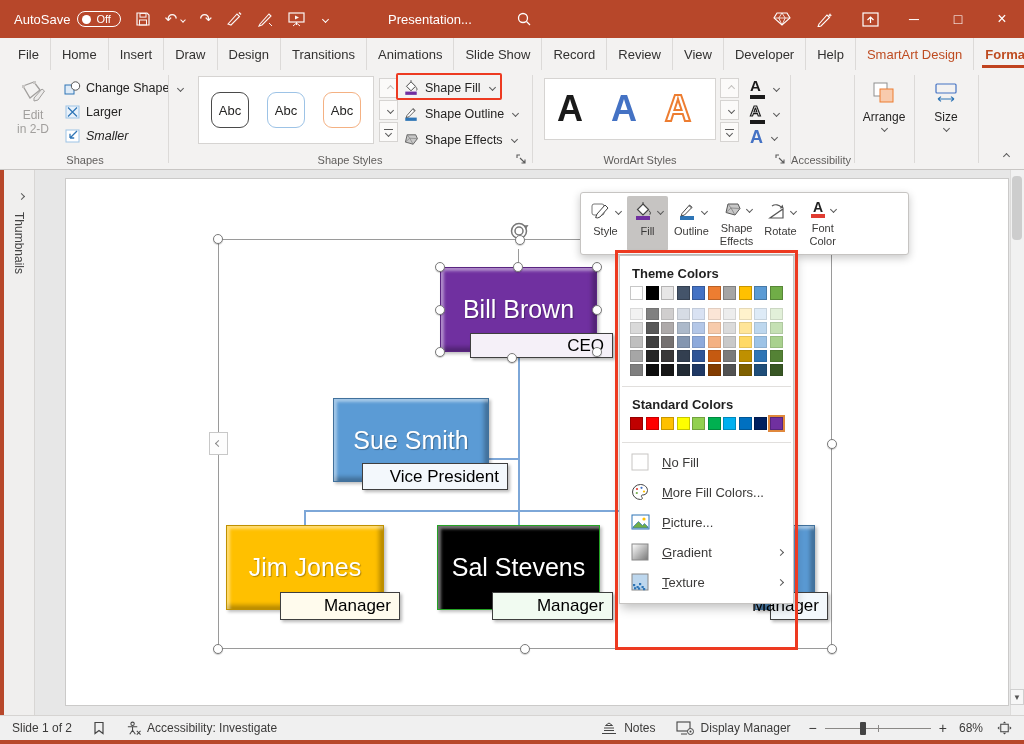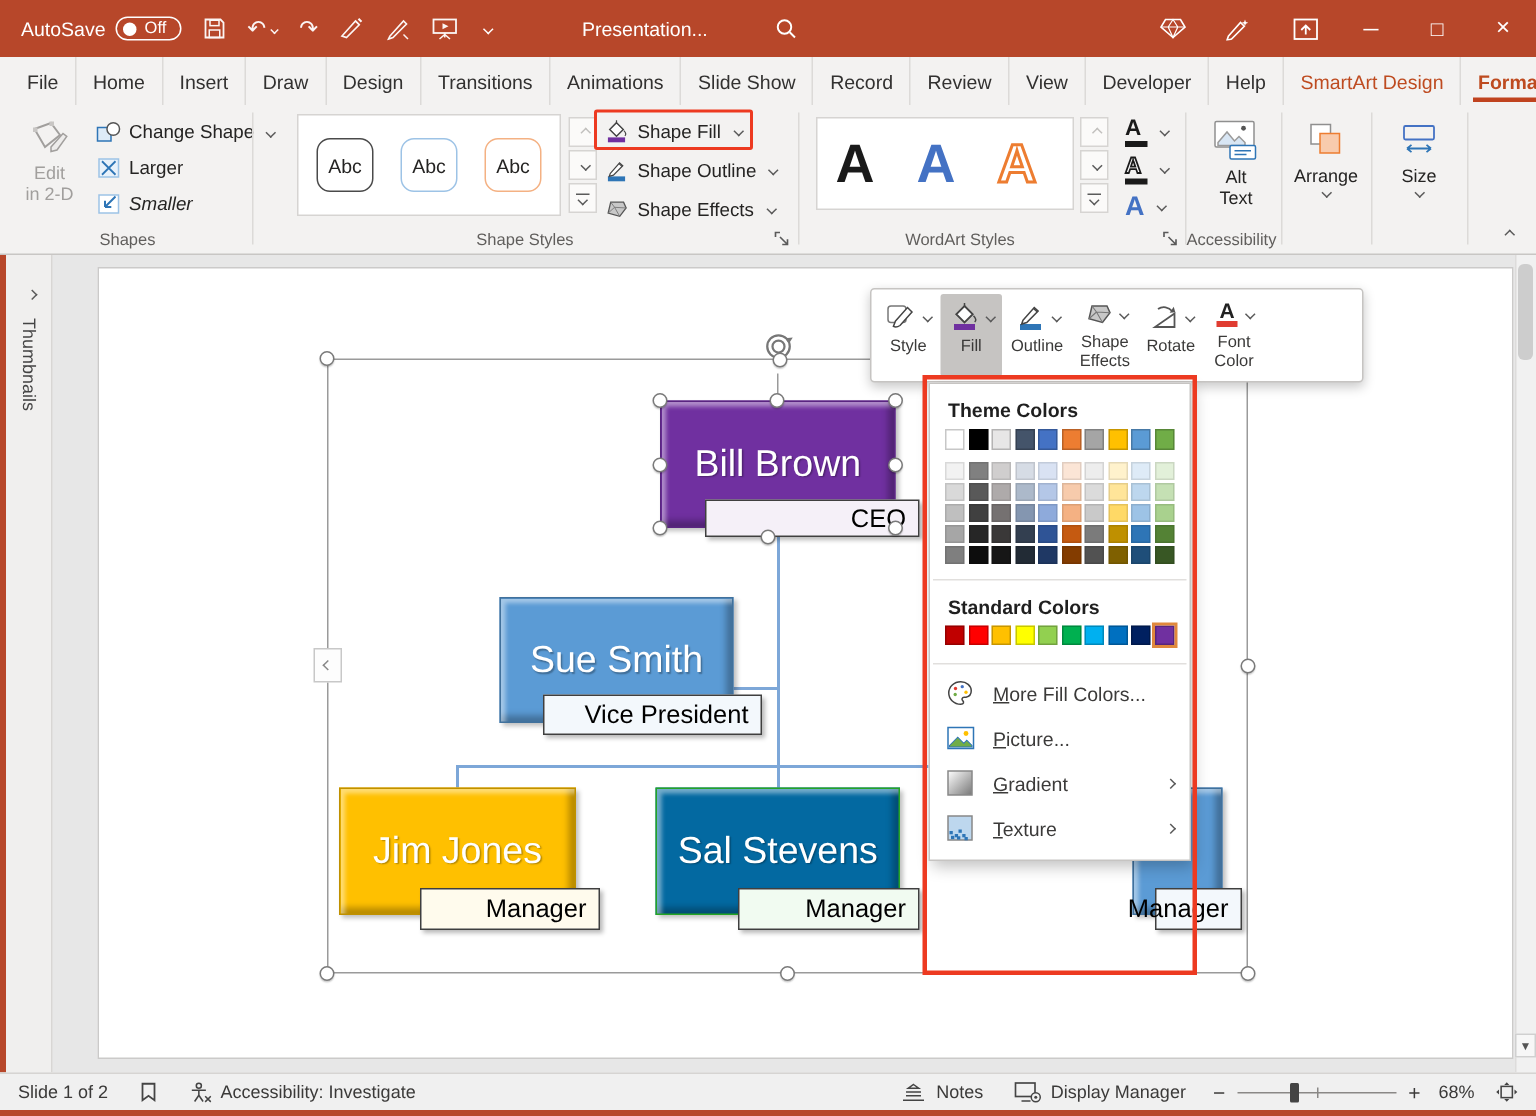--- a/index.html
+++ b/index.html
@@ -325,31 +325,20 @@
       <span class="chev"></span>
     </div>
   <span class="launcher" style="left:775px;top:84px">
       <svg width="11" height="11" viewBox="0 0 11 11">
         <path d="M1 4 V1 h3 M4 4 l5 5 M9 5.5 V9 H5.5" fill="none" stroke="#5a5a5a" stroke-width="1.1"></path>
       </svg>
     </span>
   <div class="grouplabel" style="left:580px;width:120px">WordArt Styles</div>
   <div class="gdiv" style="left:790px"></div>
 
-  <div class="bigbtn" style="left:798px;top:10px;width:52px">
-    <svg width="30" height="27" viewBox="0 0 30 27">
-        <rect x="1" y="1" width="26" height="17" rx="1" fill="#fff" stroke="#8f8f8f"></rect>
-        <circle cx="20" cy="5.5" r="1.6" fill="#555"></circle>
-        <path d="M3 15 l6-7 5 6 3-3 4 4 v2 H3 z" fill="#D8E6F4" stroke="#9a9a9a"></path>
-        <rect x="11" y="17" width="17" height="9" rx="1" fill="#fff" stroke="#2E75B6"></rect>
-        <path d="M14 20.5 h11 M14 23 h8" stroke="#2E75B6"></path>
-      </svg>
-    <span style="margin-top:4px">Alt</span>
-    <span>Text</span>
-  </div>
   <div class="grouplabel" style="left:766px;width:110px">Accessibility</div>
   <div class="gdiv" style="left:854px"></div>
 
   <div class="bigbtn" style="left:858px;top:10px;width:52px">
     <svg width="26" height="26" viewBox="0 0 26 26">
         <rect x="3" y="3" width="13" height="13" fill="#fff" stroke="#8f8f8f"></rect>
         <rect x="9" y="9" width="13" height="13" fill="#F8CBAD" stroke="#ED7D31"></rect>
       </svg>
     <span style="margin-top:4px">Arrange</span>
     <span class="chev" style="margin-top:2px;margin-left:0"></span>
@@ -396,21 +385,21 @@
 <div id="textpane-toggle">
     <span class="chev" style="transform:rotate(135deg);margin:0;border-color:#888"></span>
   </div>
 <div id="org-nodes">
     <div class="node" style="left: 440px; top: 267px; width: 157px; height: 85px; background: rgb(112, 48, 160); border: 1px solid rgb(90, 37, 129);">Bill Brown</div>
     <div class="rolebox" style="left: 470px; top: 333px; width: 143px; height: 25px; background: rgb(255, 255, 255); box-shadow: rgba(112, 48, 160, 0.07) 0px 0px 0px 200px inset, rgba(0, 0, 0, 0.28) 2px 2px 3px;">CEO</div>
     <div class="node" style="left: 333px; top: 398px; width: 156px; height: 84px; background: rgb(91, 155, 213); border: 1px solid rgb(65, 113, 156);">Sue Smith</div>
     <div class="rolebox" style="left: 362px; top: 463px; width: 146px; height: 27px; background: rgb(255, 255, 255); box-shadow: rgba(91, 155, 213, 0.07) 0px 0px 0px 200px inset, rgba(0, 0, 0, 0.28) 2px 2px 3px;">Vice President</div>
     <div class="node" style="left: 226px; top: 525px; width: 158px; height: 85px; background: rgb(255, 192, 0); border: 1px solid rgb(191, 144, 0);">Jim Jones</div>
     <div class="rolebox" style="left: 280px; top: 592px; width: 120px; height: 28px; background: rgb(255, 255, 255); box-shadow: rgba(255, 192, 0, 0.07) 0px 0px 0px 200px inset, rgba(0, 0, 0, 0.28) 2px 2px 3px;">Manager</div>
-    <div class="node" style="left: 437px; top: 525px; width: 163px; height: 85px; background: #0369a1; border: 1px solid rgb(37, 164, 37);">Sal Stevens</div>
+    <div class="node" style="left: 437px; top: 525px; width: 163px; height: 85px; background: #000000; border: 1px solid rgb(37, 164, 37);">Sal Stevens</div>
     <div class="rolebox" style="left: 492px; top: 592px; width: 121px; height: 28px; background: rgb(255, 255, 255); box-shadow: rgba(51, 204, 51, 0.07) 0px 0px 0px 200px inset, rgba(0, 0, 0, 0.28) 2px 2px 3px;">Manager</div>
     <div class="node" style="left: 755px; top: 525px; width: 60px; height: 85px; background: rgb(91, 155, 213); border: 1px solid rgb(65, 113, 156);"></div>
     <div class="rolebox" style="left: 770px; top: 592px; width: 58px; height: 28px; background: rgb(255, 255, 255); box-shadow: rgba(91, 155, 213, 0.07) 0px 0px 0px 200px inset, rgba(0, 0, 0, 0.28) 2px 2px 3px;">Manager</div>
   </div>
 <div id="handles">
     <div class="handle" style="left: 218px; top: 239px;"></div>
     <div class="handle" style="left: 520px; top: 240px;"></div>
     <div class="handle" style="left: 832px; top: 239px;"></div>
     <div class="handle" style="left: 218px; top: 649px;"></div>
     <div class="handle" style="left: 525px; top: 649px;"></div>
@@ -586,20 +575,28 @@
       <div class="sw" style="background: rgb(255, 255, 0);"></div>
       <div class="sw" style="background: rgb(146, 208, 80);"></div>
       <div class="sw" style="background: rgb(0, 176, 80);"></div>
       <div class="sw" style="background: rgb(0, 176, 240);"></div>
       <div class="sw" style="background: rgb(0, 112, 192);"></div>
       <div class="sw" style="background: rgb(0, 32, 96);"></div>
       <div class="sw sel" style="background: rgb(112, 48, 160);"></div>
     </div>
   <div class="msep"></div>
   <div id="menu-items">
+      <div class="mitem">
+        <span class="micon">
+          <svg width="18" height="18" viewBox="0 0 18 18">
+            <rect x="1" y="1" width="16" height="16" fill="#fff" stroke="#C8C6C4"></rect>
+          </svg>
+        </span>
+        <span class="mlab"><u>N</u>o Fill</span>
+      </div>
       <div class="mitem">
         <span class="micon">
           <svg width="19" height="18" viewBox="0 0 19 18">
             <path d="M9.5 1.5 a8 7.5 0 1 0 0 15 c2.2 0 2.2-1.5 1.3-2.4 -.9-.9-.4-2.2 .9-2.2 h1.3 a4.5 4.5 0 0 0 3.5-4.4 c0-3.4-3.2-6-7-6 z" fill="#fff" stroke="#444"></path>
             <circle cx="6" cy="6" r="1.1" fill="#E03C31"></circle>
             <circle cx="10.5" cy="4.8" r="1.1" fill="#4472C4"></circle>
             <circle cx="5.8" cy="10" r="1.1" fill="#70AD47"></circle>
             <circle cx="13" cy="8.5" r="1.1" fill="#FFC000"></circle>
           </svg>
         </span>

